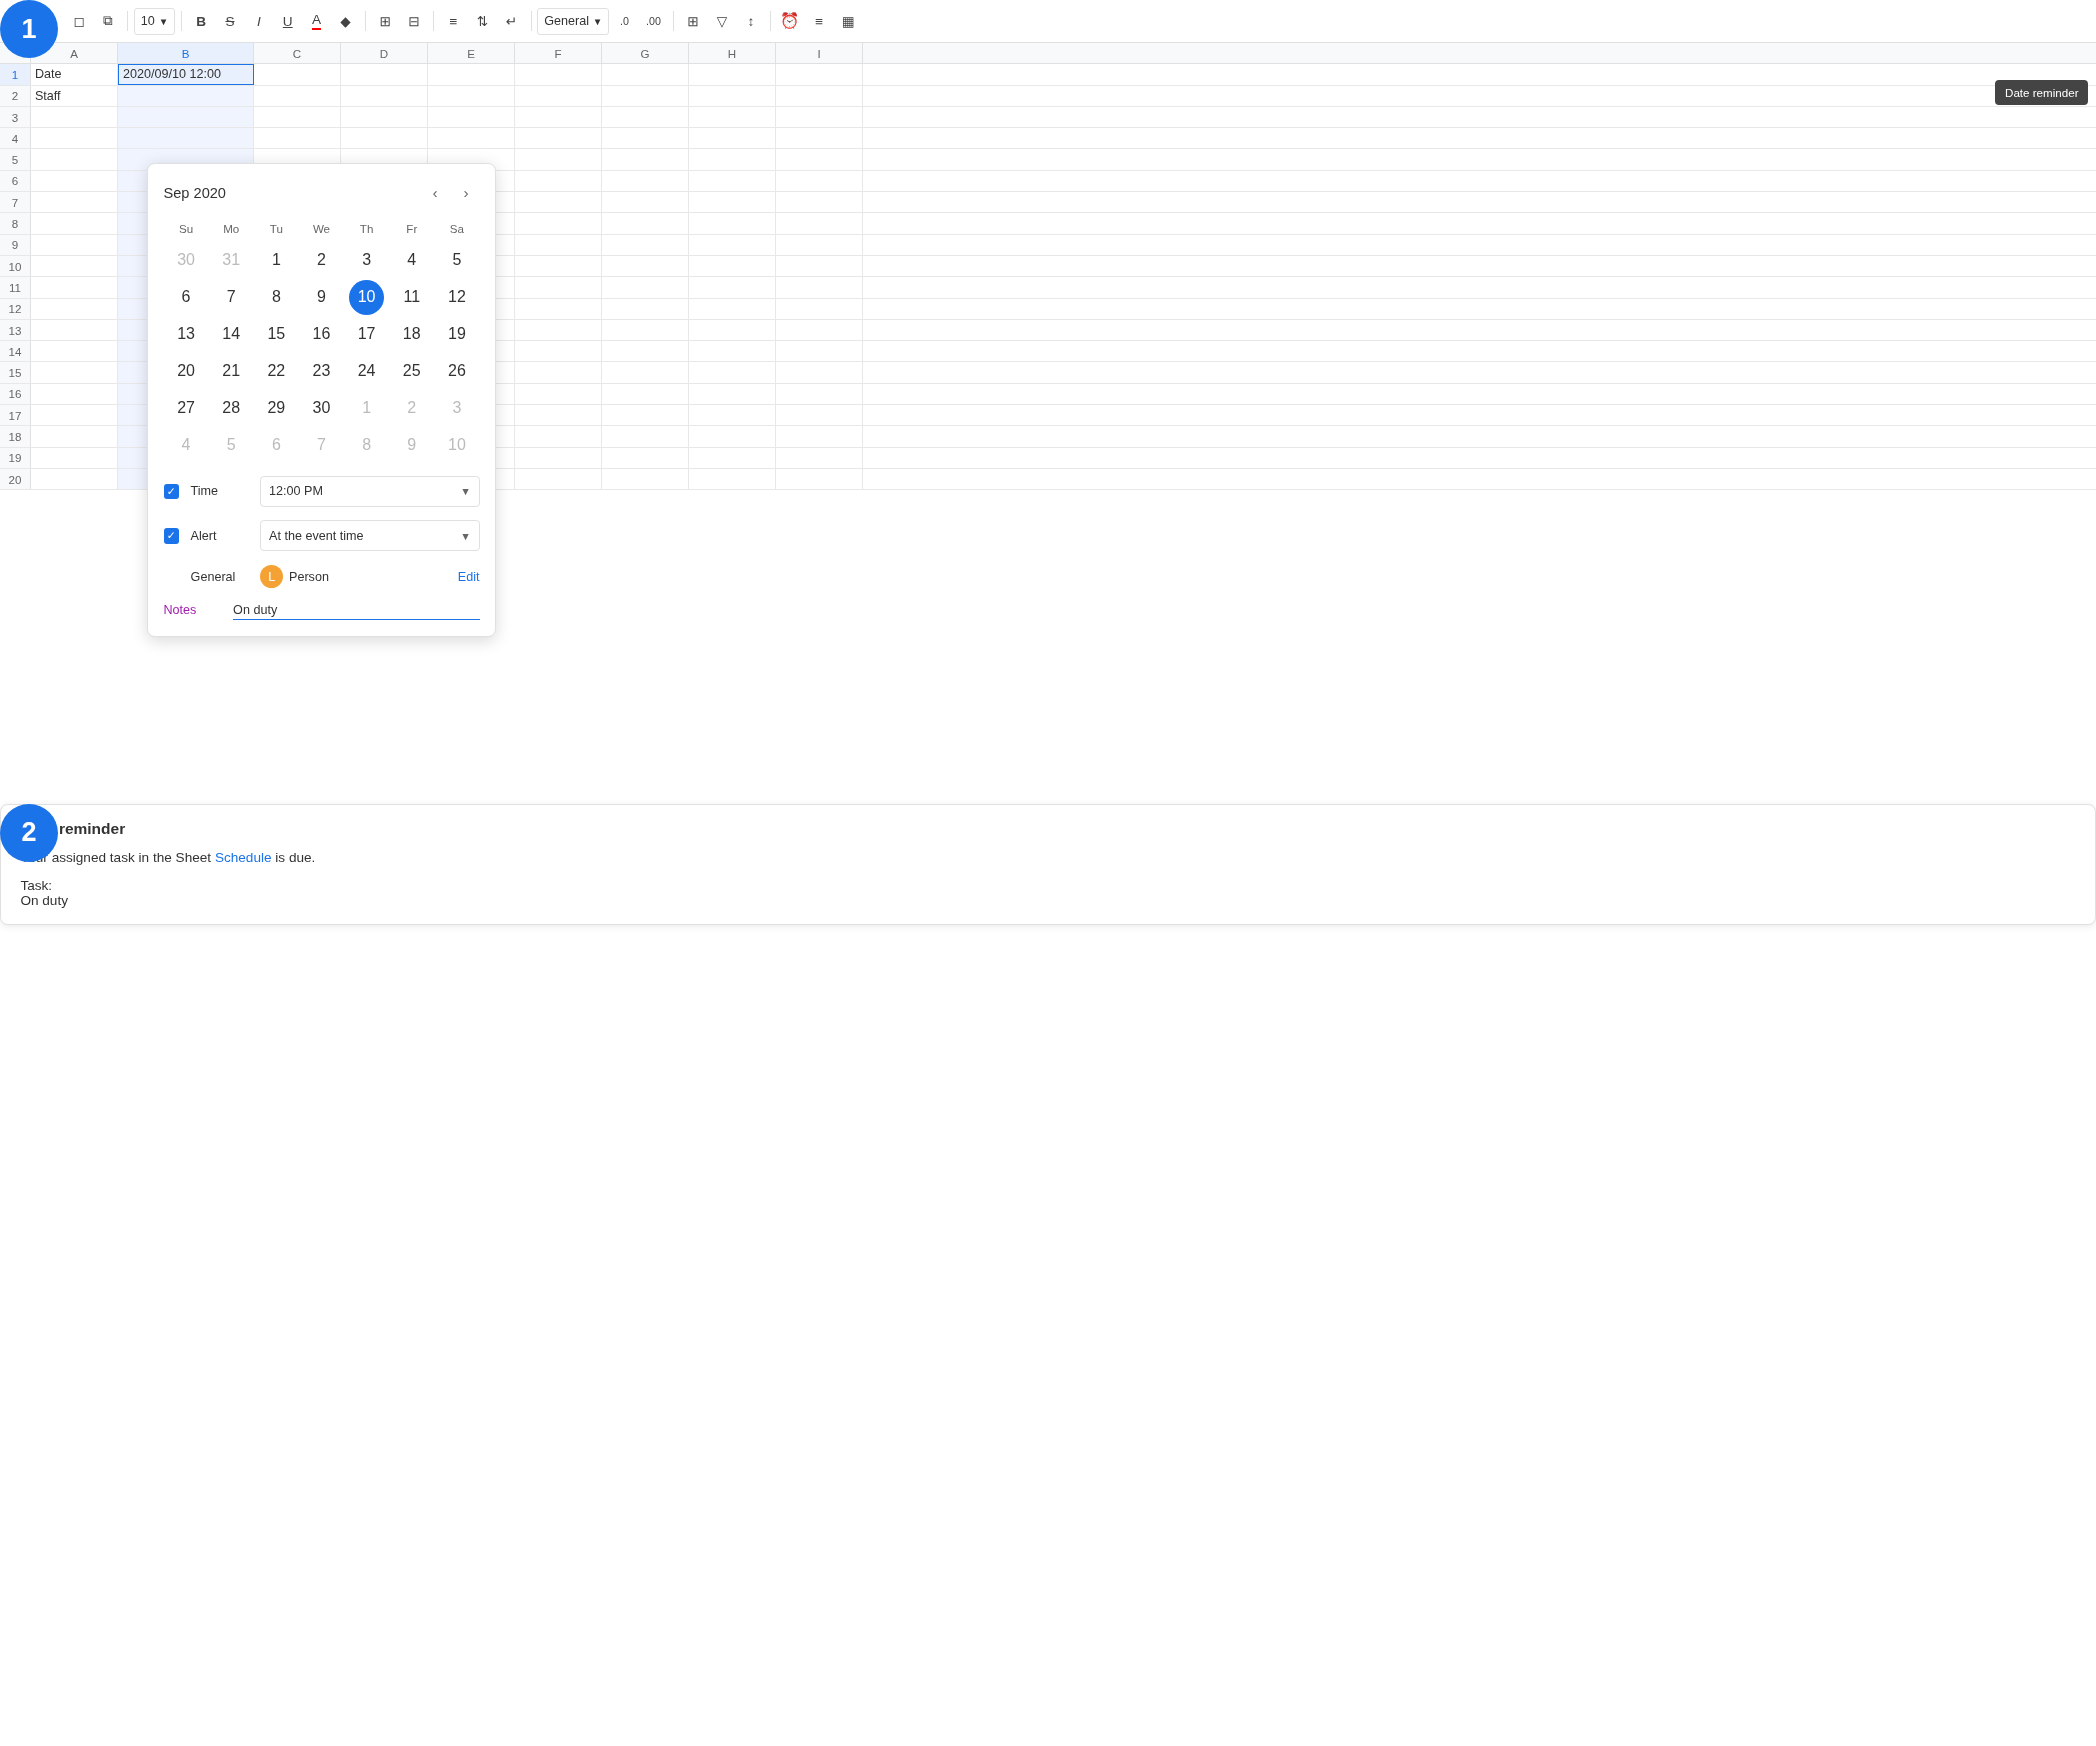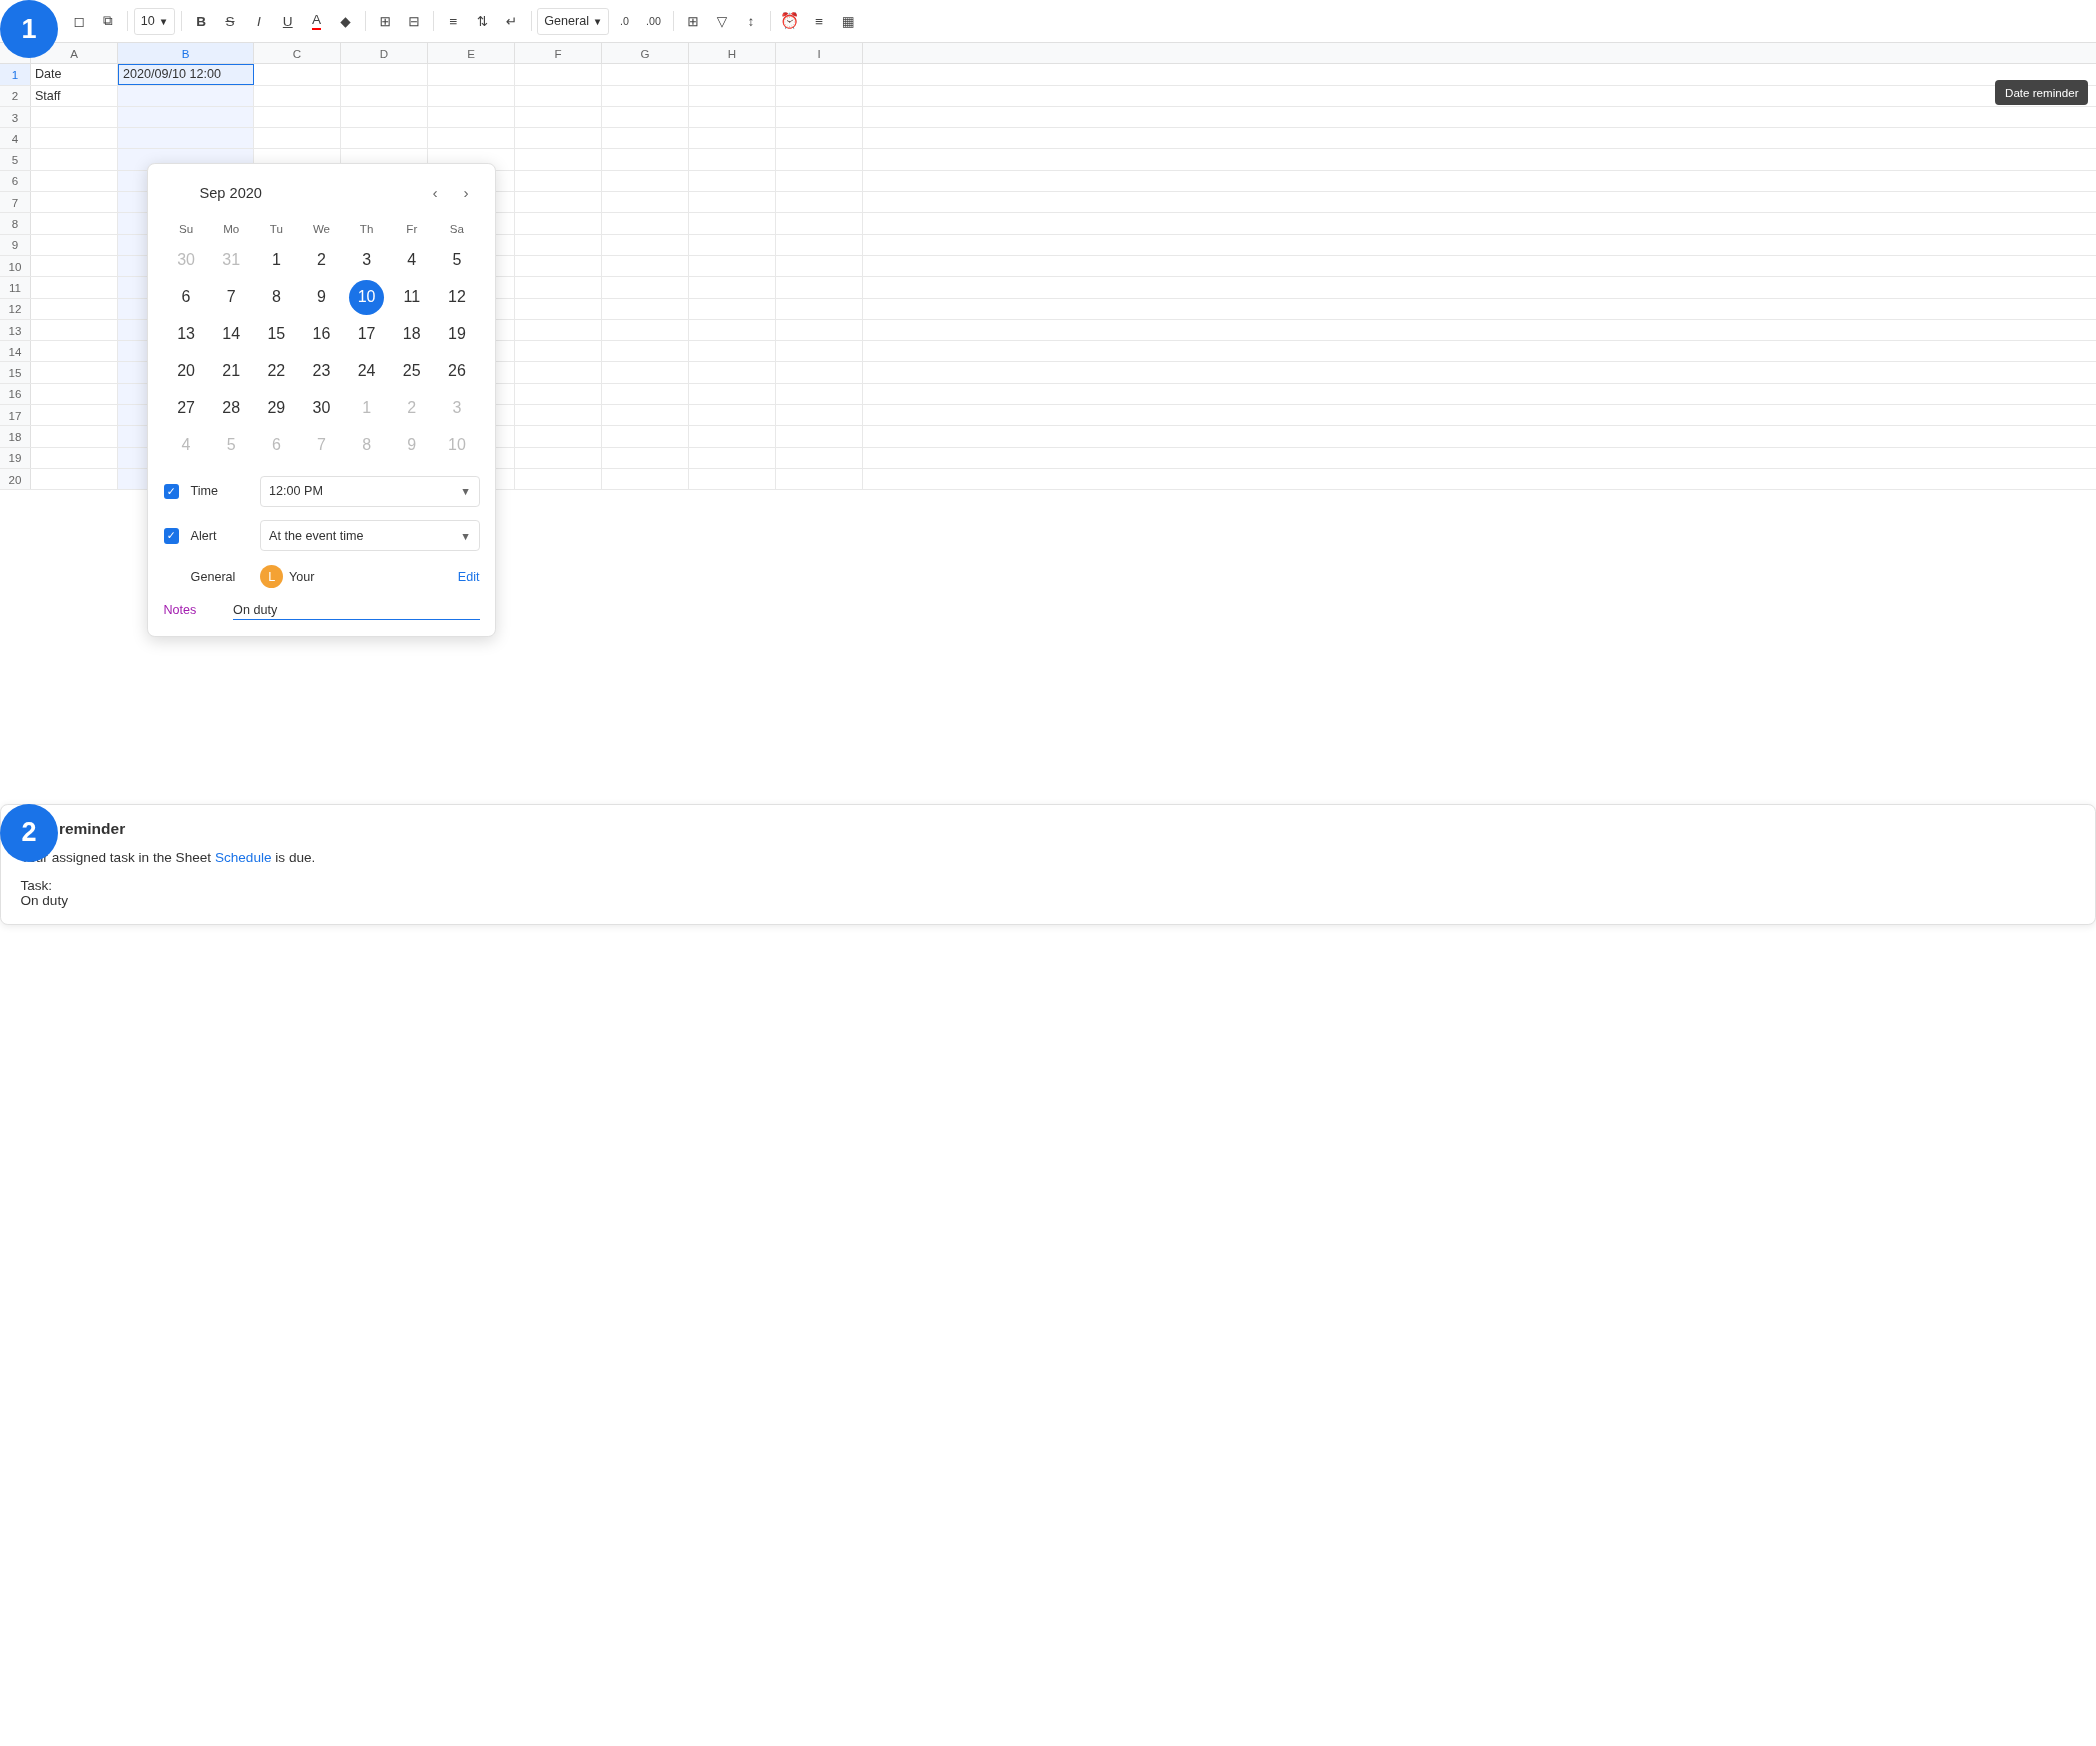--- a/index.html
+++ b/index.html
@@ -170,21 +170,20 @@
       border-radius: 7.8px;
       box-shadow: 0 3.9px 15.5px rgba(0,0,0,0.15);
       padding: 15.5px;
       z-index: 150;
     }
     .cal-header {
       display: flex;
       align-items: center;
       justify-content: space-between;
       margin-bottom: 11.6px;
-      margin-left: 36px;
     }
     .cal-title {
       font-size: 14.6px;
       font-weight: 500;
       color: #333;
     }
     .cal-nav-btn {
       background: none;
       border: none;
       cursor: pointer;
@@ -753,21 +752,21 @@
       </div>
     </div>
 
     <div class="cal-section">
       <div style="width:15.5px; min-width:15.5px;"></div>
       <span class="cal-section-label">General</span>
       <div style="display:flex; align-items:center; gap:5.8px; flex:1;">
         <div class="person-avatar">
           <span>L</span>
         </div>
-        <span class="person-name">Your</span>
+        <span class="person-name">Person</span>
         <span class="person-edit">Edit</span>
       </div>
     </div>
 
     <div class="notes-section">
       <span class="notes-label">Notes</span>
       <input class="notes-input" type="text" value="On duty" style="">
     </div>
   </div>
 </div>

